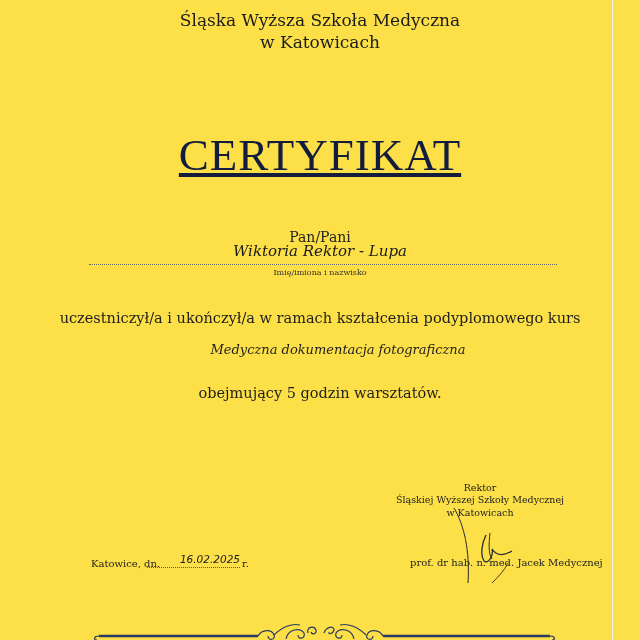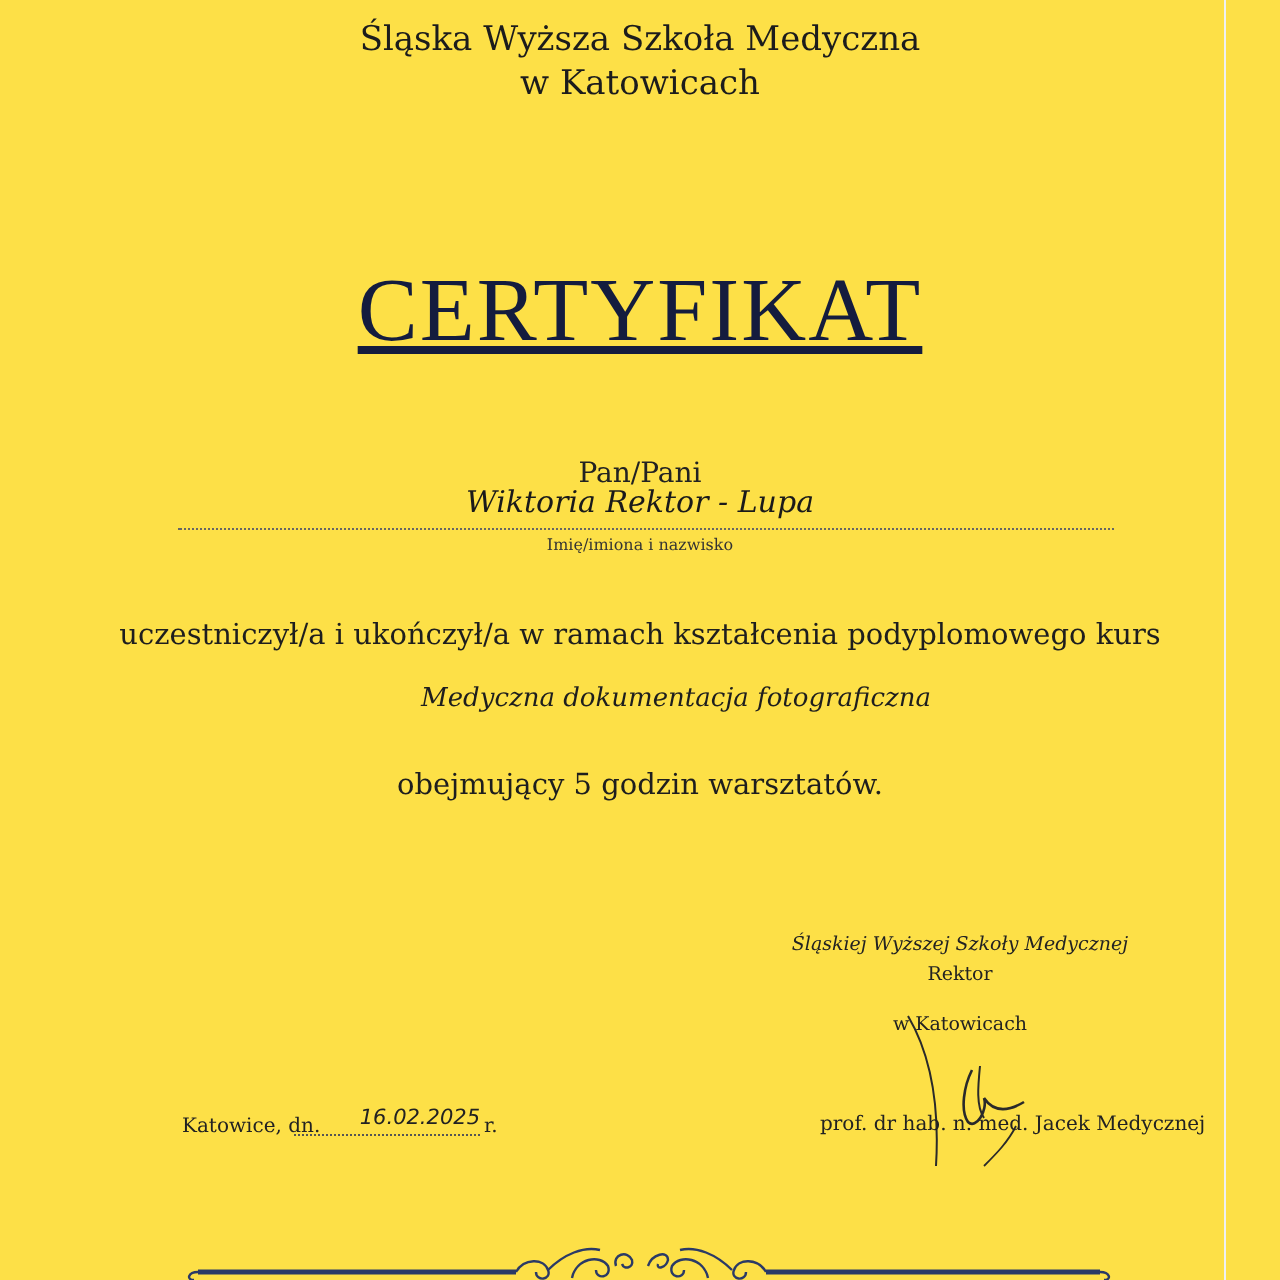--- a/index.html
+++ b/index.html
@@ -33,21 +33,21 @@
     .course {
       top: 341px; font-family: "DejaVu Serif", serif; font-style: italic;
       font-size: 13px; line-height: 17px; color: #1e1e1e; margin-left: 18px;
     }
     .duration { top: 384px; font-size: 14.5px; line-height: 18px; color: #1e1e1e; }
     .sig-block {
       position: absolute; left: 380px; width: 200px; text-align: center;
       font-size: 9.5px; line-height: 13px; color: #222; white-space: nowrap;
     }
     .sig-role { top: 481px; }
-    .sig-inst { top: 466px; font-style: italic; }
+    .sig-inst { top: 493px; }
     .sig-city { top: 506px; }
     .signatory { position: absolute; left: 410px; top: 556px; font-size: 10px; line-height: 13px; color: #222; white-space: nowrap; }
     .signature-svg { position: absolute; left: 440px; top: 505px; width: 100px; height: 80px; }
     .date-label { position: absolute; left: 91px; top: 557px; font-size: 10px; line-height: 13px; color: #222; white-space: nowrap; }
     .date-dots {
       position: absolute; left: 147px; top: 567px; width: 93px; height: 0;
       border-top: 1.2px dotted #555;
     }
     .date-value {
       position: absolute; left: 147px; width: 93px; top: 553px; text-align: right;

